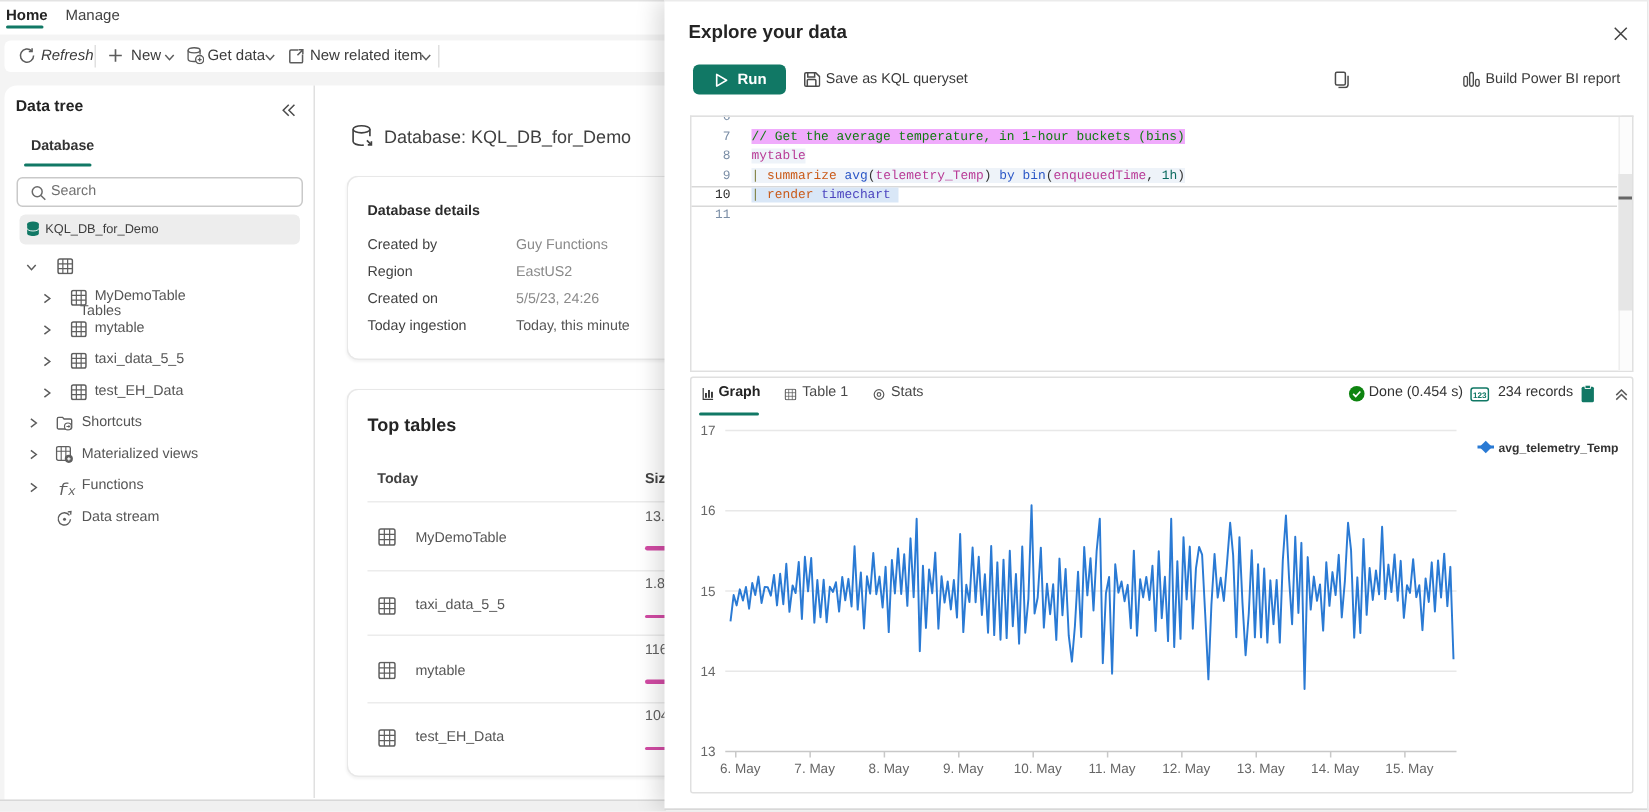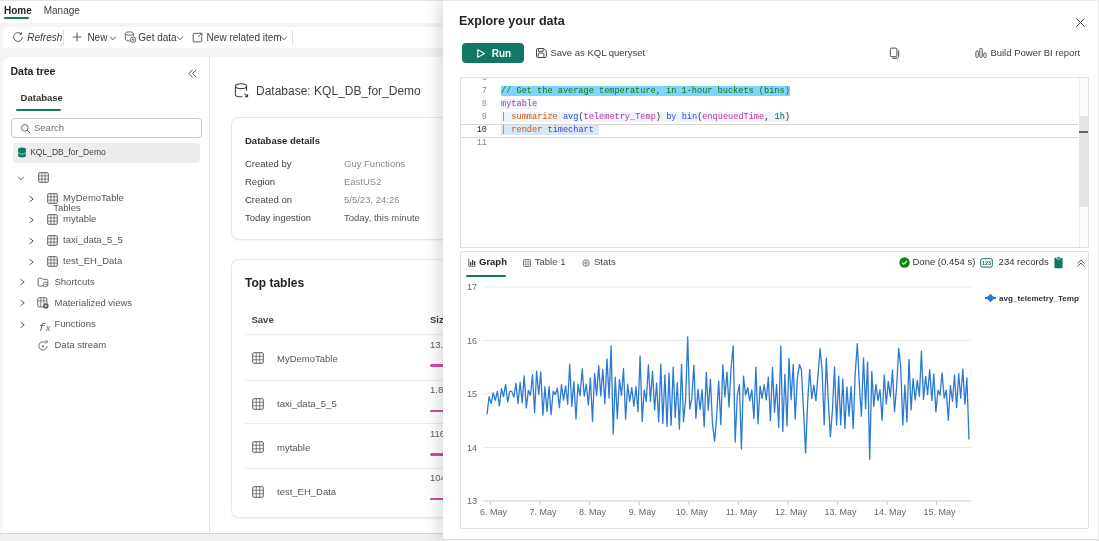--- a/index.html
+++ b/index.html
@@ -204,21 +204,21 @@
 <div class="lbl" style="left:245px;top:158.2px;font-size:9.5px;color:#424242;font-weight:400;line-height:12.5px;">Created by</div>
 <div class="lbl" style="left:344px;top:158.2px;font-size:9.5px;color:#8a8a8a;font-weight:400;line-height:12.5px;">Guy Functions</div>
 <div class="lbl" style="left:245px;top:176.2px;font-size:9.5px;color:#424242;font-weight:400;line-height:12.5px;">Region</div>
 <div class="lbl" style="left:344px;top:176.2px;font-size:9.5px;color:#8a8a8a;font-weight:400;line-height:12.5px;">EastUS2</div>
 <div class="lbl" style="left:245px;top:194.2px;font-size:9.5px;color:#424242;font-weight:400;line-height:12.5px;">Created on</div>
 <div class="lbl" style="left:344px;top:194.2px;font-size:9.5px;color:#8a8a8a;font-weight:400;line-height:12.5px;">5/5/23, 24:26</div>
 <div class="lbl" style="left:245px;top:212.2px;font-size:9.5px;color:#424242;font-weight:400;line-height:12.5px;">Today ingestion</div>
 <div class="lbl" style="left:344px;top:212.2px;font-size:9.5px;color:#555;font-weight:400;line-height:12.5px;">Today, this minute</div>
 <div class="abs" style="left:231px;top:259px;width:240px;height:259px;background:#fff;border:1px solid #e8e8e8;box-shadow:0 1px 2px rgba(0,0,0,.05);border-right:none;border-radius:8px 0 0 8px"></div>
 <div class="lbl" style="left:245px;top:275.5px;font-size:12px;color:#242424;font-weight:700;line-height:15px;">Top tables</div>
-<div class="lbl" style="left:251.5px;top:313.8px;font-size:9.5px;color:#424242;font-weight:600;line-height:12.5px;">Save</div>
+<div class="lbl" style="left:251.5px;top:313.8px;font-size:9.5px;color:#424242;font-weight:600;line-height:12.5px;">Today</div>
 <div class="lbl" style="left:430px;top:313.8px;font-size:9.5px;color:#424242;font-weight:600;line-height:12.5px;">Size</div>
 <div class="abs" style="left:245px;top:334px;width:226px;height:1px;background:#ececec"></div>
 <div class="abs" style="left:252px;top:352.0px">
     <svg width="12" height="12" viewBox="0 0 12 12">
       <rect x=".7" y=".7" width="10.6" height="10.6" rx="1.2" fill="none" stroke="#5f5f5f" stroke-width="1"></rect>
       <path d="M.7 4.23h10.6M.7 7.77h10.6M4.23 .7v10.6M7.77 .7v10.6" stroke="#5f5f5f" stroke-width=".8"></path>
     </svg>
   </div>
 <div class="lbl" style="left:277px;top:352.8px;font-size:9.5px;color:#565656;font-weight:400;line-height:12.5px;">MyDemoTable</div>
 <div class="lbl" style="left:430px;top:338.8px;font-size:9.5px;color:#616161;font-weight:400;line-height:12.5px;">13.5</div>
@@ -291,21 +291,21 @@
       <rect x="4.8" y="1.3" width="2.4" height="9.2" rx="1.1" fill="none" stroke="#4a4a4a" stroke-width=".9"></rect>
       <rect x="8.7" y="5.9" width="2.4" height="4.6" rx="1.1" fill="none" stroke="#4a4a4a" stroke-width=".9"></rect>
     </svg>
   </div>
 <div class="lbl" style="left:990.4px;top:46.8px;font-size:9.5px;color:#3b3b3b;font-weight:400;line-height:12.5px;">Build Power BI report</div>
 <div class="abs" style="left:460px;top:77px;width:628.5px;height:170.5px;background:#fff;border:1px solid #e0e0e0"></div>
 <div class="abs" style="left:461px;top:123.9px;width:617px;height:0px;border-top:1px solid #d8d8d8"></div>
 <div class="abs" style="left:461px;top:136.8px;width:617px;height:0px;border-top:1px solid #d8d8d8"></div>
 <div class="lbl" style="left:461px;top:72.3px;width:26px;text-align:right;font-family:'Liberation Mono',monospace;font-size:8.6px;line-height:12.9px;color:#7b8ea6">6</div>
 <div class="lbl" style="left:461px;top:85.2px;width:26px;text-align:right;font-family:'Liberation Mono',monospace;font-size:8.6px;line-height:12.9px;color:#7b8ea6">7</div>
-<div class="lbl" style="left:501px;top:85.2px;font-family:'Liberation Mono',monospace;font-size:8.6px;line-height:12.9px;color:#333"><span style="background:#7dd3fc;color:#0f7b0f">// Get the average temperature, in 1-hour buckets (bins)</span></div>
+<div class="lbl" style="left:501px;top:85.2px;font-family:'Liberation Mono',monospace;font-size:8.6px;line-height:12.9px;color:#333"><span style="background:#f0abfc;color:#0f7b0f">// Get the average temperature, in 1-hour buckets (bins)</span></div>
 <div class="lbl" style="left:461px;top:98.1px;width:26px;text-align:right;font-family:'Liberation Mono',monospace;font-size:8.6px;line-height:12.9px;color:#7b8ea6">8</div>
 <div class="lbl" style="left:501px;top:98.1px;font-family:'Liberation Mono',monospace;font-size:8.6px;line-height:12.9px;color:#333"><span style="background:#eef3f9;color:#b83a96">mytable</span></div>
 <div class="lbl" style="left:461px;top:111.0px;width:26px;text-align:right;font-family:'Liberation Mono',monospace;font-size:8.6px;line-height:12.9px;color:#7b8ea6">9</div>
 <div class="lbl" style="left:501px;top:111.0px;font-family:'Liberation Mono',monospace;font-size:8.6px;line-height:12.9px;color:#333"><span style="background:#eef3f9"><span style="color:#7c7c3a">|</span> <span style="color:#ca5a18">summarize</span> <span style="color:#2a56c6">avg</span><span style="color:#333">(</span><span style="color:#b83a96">telemetry_Temp</span><span style="color:#333">)</span> <span style="color:#2a56c6">by</span> <span style="color:#2a56c6">bin</span><span style="color:#333">(</span><span style="color:#b83a96">enqueuedTime</span><span style="color:#333">,</span> <span style="color:#09695e">1h</span><span style="color:#333">)</span></span></div>
 <div class="lbl" style="left:461px;top:123.9px;width:26px;text-align:right;font-family:'Liberation Mono',monospace;font-size:8.6px;line-height:12.9px;color:#2b2b2b">10</div>
 <div class="lbl" style="left:501px;top:123.9px;font-family:'Liberation Mono',monospace;font-size:8.6px;line-height:12.9px;color:#333"><span style="background:#d9e7f7"><span style="color:#7c7c3a">|</span> <span style="color:#ca5a18">render</span> <span style="color:#4b44bf">timechart</span>&nbsp;</span></div>
 <div class="lbl" style="left:461px;top:136.8px;width:26px;text-align:right;font-family:'Liberation Mono',monospace;font-size:8.6px;line-height:12.9px;color:#7b8ea6">11</div>
 <div class="abs" style="left:461px;top:72px;width:620px;height:5px;background:#fff"></div>
 <div class="abs" style="left:460px;top:77px;width:628.5px;height:1px;background:#e0e0e0"></div>
 <div class="abs" style="left:1078.5px;top:78px;width:9.5px;height:168.5px;border-left:1px solid #eee;background:#fcfcfc"></div>

